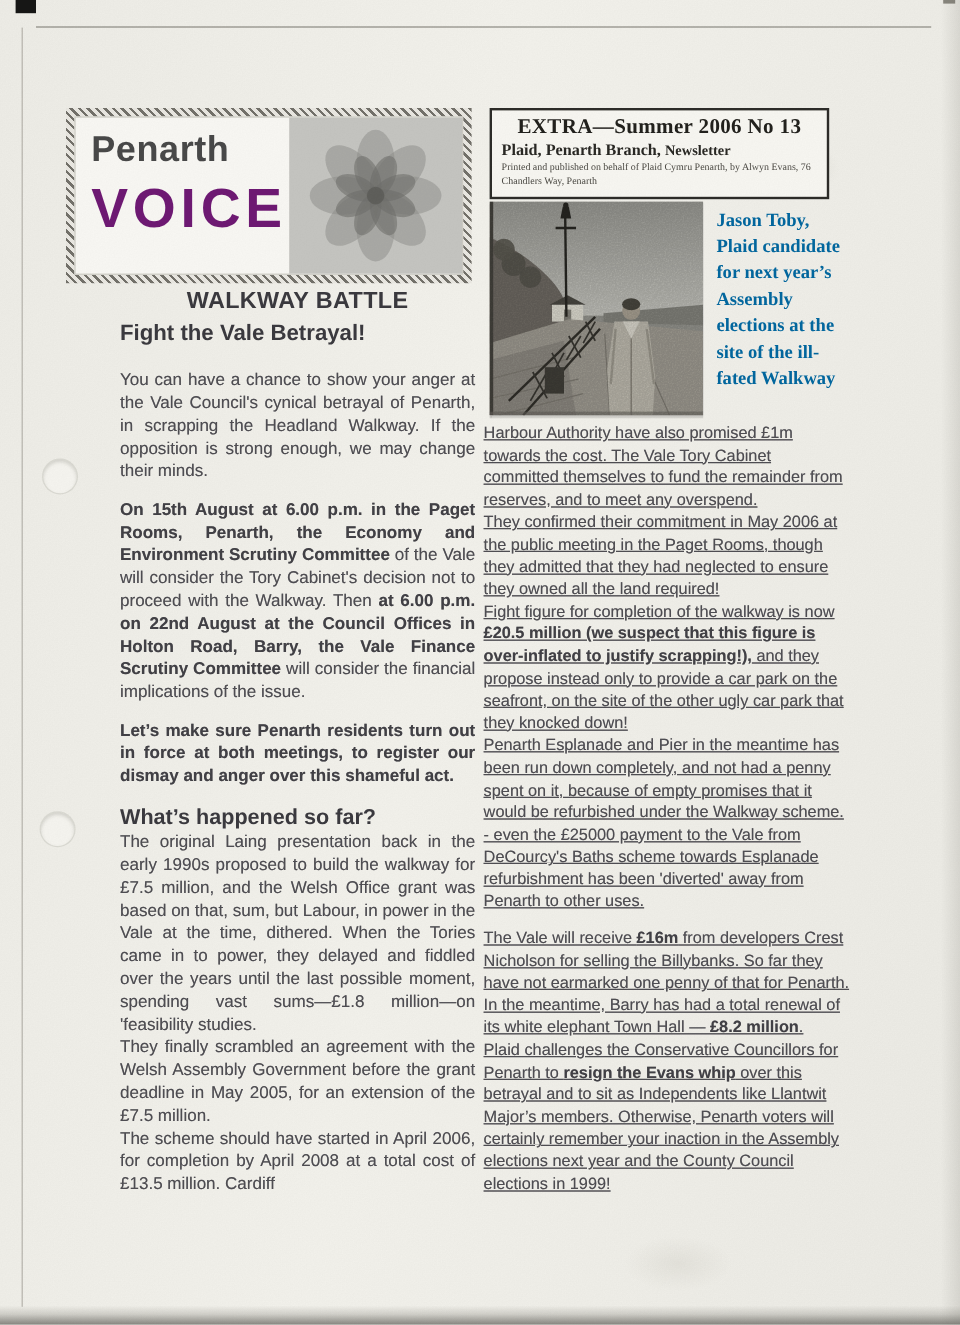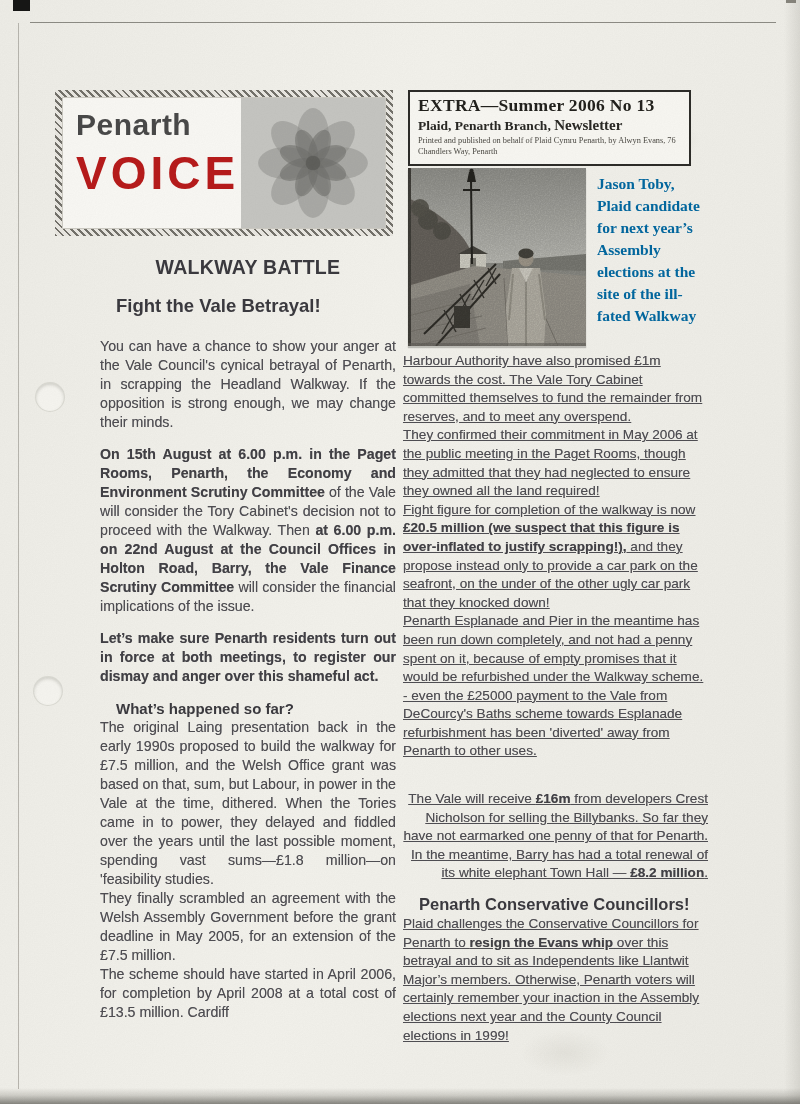--- a/index.html
+++ b/index.html
@@ -29,54 +29,54 @@
   .sm2{left:640px;top:120px;width:60px;height:40px;}
 
   
   .masthead{position:absolute;left:55px;top:90px;width:338px;height:146px;
     padding:7px;box-sizing:border-box;
     background:repeating-linear-gradient(45deg,#75736c 0 2px,#eceae4 2px 5px);}
   .masthead-inner{width:100%;height:100%;background:#fbfaf6;border:1px solid #cfcdc5;
     box-sizing:border-box;display:flex;}
   .masthead-text{padding:10px 0 0 13px;flex:1;}
   .mh1{font-size:30px;font-weight:bold;color:#4a4a4a;letter-spacing:.5px;line-height:1.1;}
-  .mh2{font-size:46px;font-weight:bold;color:#b91c1c;letter-spacing:4px;line-height:1.15;margin-top:6px;}
+  .mh2{font-size:46px;font-weight:bold;color:#701a75;letter-spacing:4px;line-height:1.15;margin-top:6px;}
   .flower-panel{width:144px;background:#c7c7c3;display:flex;align-items:center;justify-content:center;}
 
   
   .issue-box{position:absolute;left:408px;top:90px;width:283px;height:76px;box-sizing:border-box;
     border:2px solid #2e2d29;background:#faf9f4;padding:3px 8px 0 8px;
     font-family:"Liberation Serif",serif;}
-  .issue-line1{font-size:17.5px;font-weight:bold;color:#23221e;letter-spacing:.3px;}
+  .issue-line1{font-size:17.5px;font-weight:bold;color:#23221e;letter-spacing:.3px;text-align:center;}
   .issue-line2{font-size:13.5px;font-weight:bold;color:#2a2925;margin-top:1px;}
-  .issue-line2 .small{font-size:15px;}
+  .issue-line2 .small{font-size:12px;}
   .imprint{font-size:8.3px;color:#4c4a44;line-height:1.3;margin-top:2px;}
 
   
   .photo{position:absolute;left:408px;top:168px;width:178px;height:178px;margin:0;
     box-shadow:0 2px 1px rgba(40,40,35,.25);}
   .photo svg{display:block;}
   .caption{position:absolute;left:597px;top:173px;width:112px;
     font-family:"Liberation Serif",serif;font-weight:bold;font-size:15.5px;
     line-height:1.42;color:#0369a1;}
 
   
   .col-left{position:absolute;left:100px;top:240px;width:296px;}
   .col-right{position:absolute;left:403px;top:352px;width:305px;}
-  h1,h2,h3{margin:16px;color:#3c3b40;}
+  h1,h2,h3{margin:0;color:#3c3b40;}
   .col-left h1{font-size:19.5px;text-align:center;letter-spacing:.3px;}
   .col-left h2{font-size:18.5px;text-align:left;margin-top:3px;}
-  .col-left h3{font-size:15px;margin-top:14px;margin-bottom:1px;}
+  .col-left h3{font-size:18px;margin-top:14px;margin-bottom:1px;}
   .col-right h3{font-size:16.5px;margin-top:12px;margin-bottom:1px;}
   .para{margin:13px 0 0 0;font-size:14.2px;line-height:19px;color:#504f54;
     text-shadow:0 0 .4px rgba(90,88,92,.55);}
   .col-left .para{text-align:justify;}
   .col-left .para:first-of-type{margin-top:20px;}
   .para.tight{margin-top:0;}
-  .para.gap{margin-top:29px;text-align:right;}
+  .para.gap{margin-top:12px;}
   .col-right .para{font-size:13.6px;line-height:18.6px;text-decoration:underline;}
   .b{font-weight:bold;color:#434247;}
 
   
   .grain{position:absolute;inset:0;pointer-events:none;opacity:.5;}
 </style>
 </head>
 <body>
 
 <div id="page">
@@ -204,24 +204,23 @@
     <p class="para"><span class="b">Let’s make sure Penarth residents turn out in force at both meetings, to register our dismay and anger over this shameful act.</span></p>
     <h3>What’s happened so far?</h3>
     <p class="para tight"><span>The original Laing presentation back in the early 1990s proposed to build the walkway for £7.5 million, and the Welsh Office grant was based on that, sum, but Labour, in power in the Vale at the time, dithered. When the Tories came in to power, they delayed and fiddled over the years until the last possible moment, spending vast sums—£1.8 million—on 'feasibility studies.</span></p>
     <p class="para tight"><span>They finally scrambled an agreement with the Welsh Assembly Government before the grant deadline in May 2005, for an extension of the £7.5 million.</span></p>
     <p class="para tight"><span>The scheme should have started in April 2006, for completion by April 2008 at a total cost of £13.5 million. Cardiff</span></p>
   </section>
 
   <section class="col-right">
     <p class="para tight"><span>Harbour Authority have also promised £1m towards the cost. The Vale Tory Cabinet committed themselves to fund the remainder from reserves, and to meet any overspend.</span></p>
     <p class="para tight"><span>They confirmed their commitment in May 2006 at the public meeting in the Paget Rooms, though they admitted that they had neglected to ensure they owned all the land required!</span></p>
-    <p class="para tight"><span> Fight figure for completion of the walkway is now </span><span class="b">£20.5 million (we suspect that this figure is over-inflated to justify scrapping!),</span><span> and they propose instead only to provide a car park on the seafront, on the under of the other ugly car park that they knocked down!</span></p>
+    <p class="para tight"><span> Fight figure for completion of the walkway is now </span><span class="b">£20.5 million (we suspect that this figure is over-inflated to justify scrapping!),</span><span> and they propose instead only to provide a car park on the seafront, on the site of the other ugly car park that they knocked down!</span></p>
     <p class="para tight"><span>Penarth Esplanade and Pier in the meantime has been run down completely, and not had a penny spent on it, because of empty promises that it would be refurbished under the Walkway scheme. - even the £25000 payment to the Vale from DeCourcy's Baths scheme towards Esplanade refurbishment has been 'diverted' away from Penarth to other uses.</span></p>
     <p class="para gap"><span>The Vale will receive </span><span class="b">£16m</span><span> from developers Crest Nicholson for selling the Billybanks. So far they have not earmarked one penny of that for Penarth.  In the meantime, Barry has had a total renewal of its white elephant Town Hall — </span><span class="b">£8.2 million</span><span>.</span></p>
-    <h3>Penarth Conservative Councillors!</h3>
     <p class="para tight"><span>Plaid challenges the Conservative Councillors for Penarth to </span><span class="b">resign the Evans whip</span><span> over this betrayal and to sit as Independents like Llantwit Major’s members. Otherwise, Penarth voters will certainly remember your inaction in the Assembly elections next year and the County Council elections in 1999!</span></p>
   </section>
 
   <svg class="grain" width="800" height="1104">
     <defs>
       <filter id="pgrain">
         <feTurbulence type="fractalNoise" baseFrequency="0.9" numOctaves="2" result="n"></feTurbulence>
         <feColorMatrix in="n" type="matrix" values="0 0 0 0 0  0 0 0 0 0  0 0 0 0 0  0.5 0.5 0.5 0 0"></feColorMatrix>
       </filter>
     </defs>

